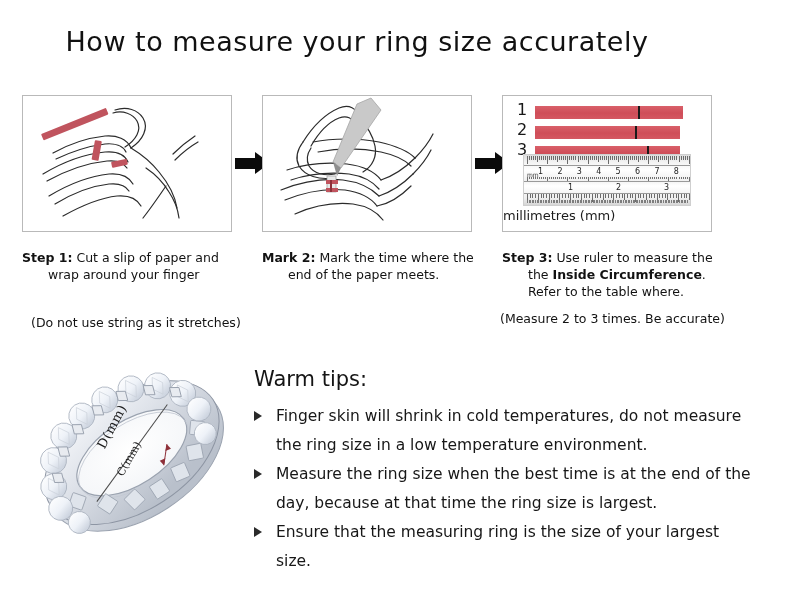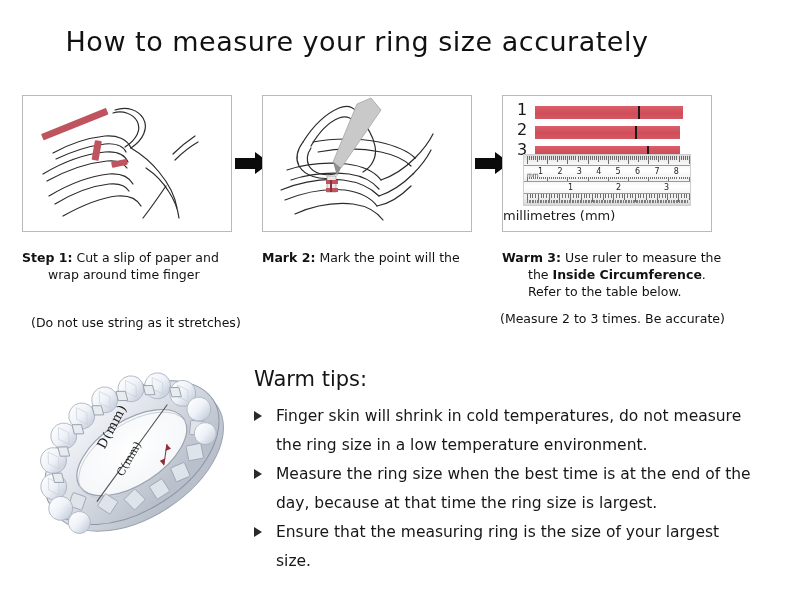--- a/index.html
+++ b/index.html
@@ -684,33 +684,34 @@
       </div>
     <span class="rnum small" style="left:3px; top:16px;">mm</span>
   </div>
 
   <div class="mm-label">millimetres (mm)</div>
 </div>
 
 <div class="caption c1">
   <span class="lead">Step 1:</span>
   <span>Cut a slip of paper and</span>
-  <span class="indent">wrap around time finger</span>
+  <span class="indent">wrap around your finger</span>
 </div>
 
 <div class="caption c2">
   <span class="lead">Mark 2:</span>
-  <span>Mark the point will the</span>
+  <span>Mark the time where the</span>
+  <span class="indent">end of the paper meets.</span>
 </div>
 
 <div class="caption c3">
-  <span class="lead">Warm 3:</span>
+  <span class="lead">Step 3:</span>
   <span>Use ruler to measure the</span>
   <span class="indent"><span>the </span><span class="strong">Inside Circumference</span><span>.</span></span>
-  <span class="indent">Refer to the table below.</span>
+  <span class="indent">Refer to the table where.</span>
 </div>
 
 <div class="note n1">(Do not use string as it stretches)</div>
 <div class="note n3">(Measure 2 to 3 times. Be accurate)</div>
 
 <div class="ring-wrap">
   <svg width="232" height="208" viewBox="0 0 232 208">
     <defs>
       <linearGradient id="metal" x1="0" y1="0" x2="0.4" y2="1">
         <stop offset="0%" stop-color="#fbfcfe"></stop>

